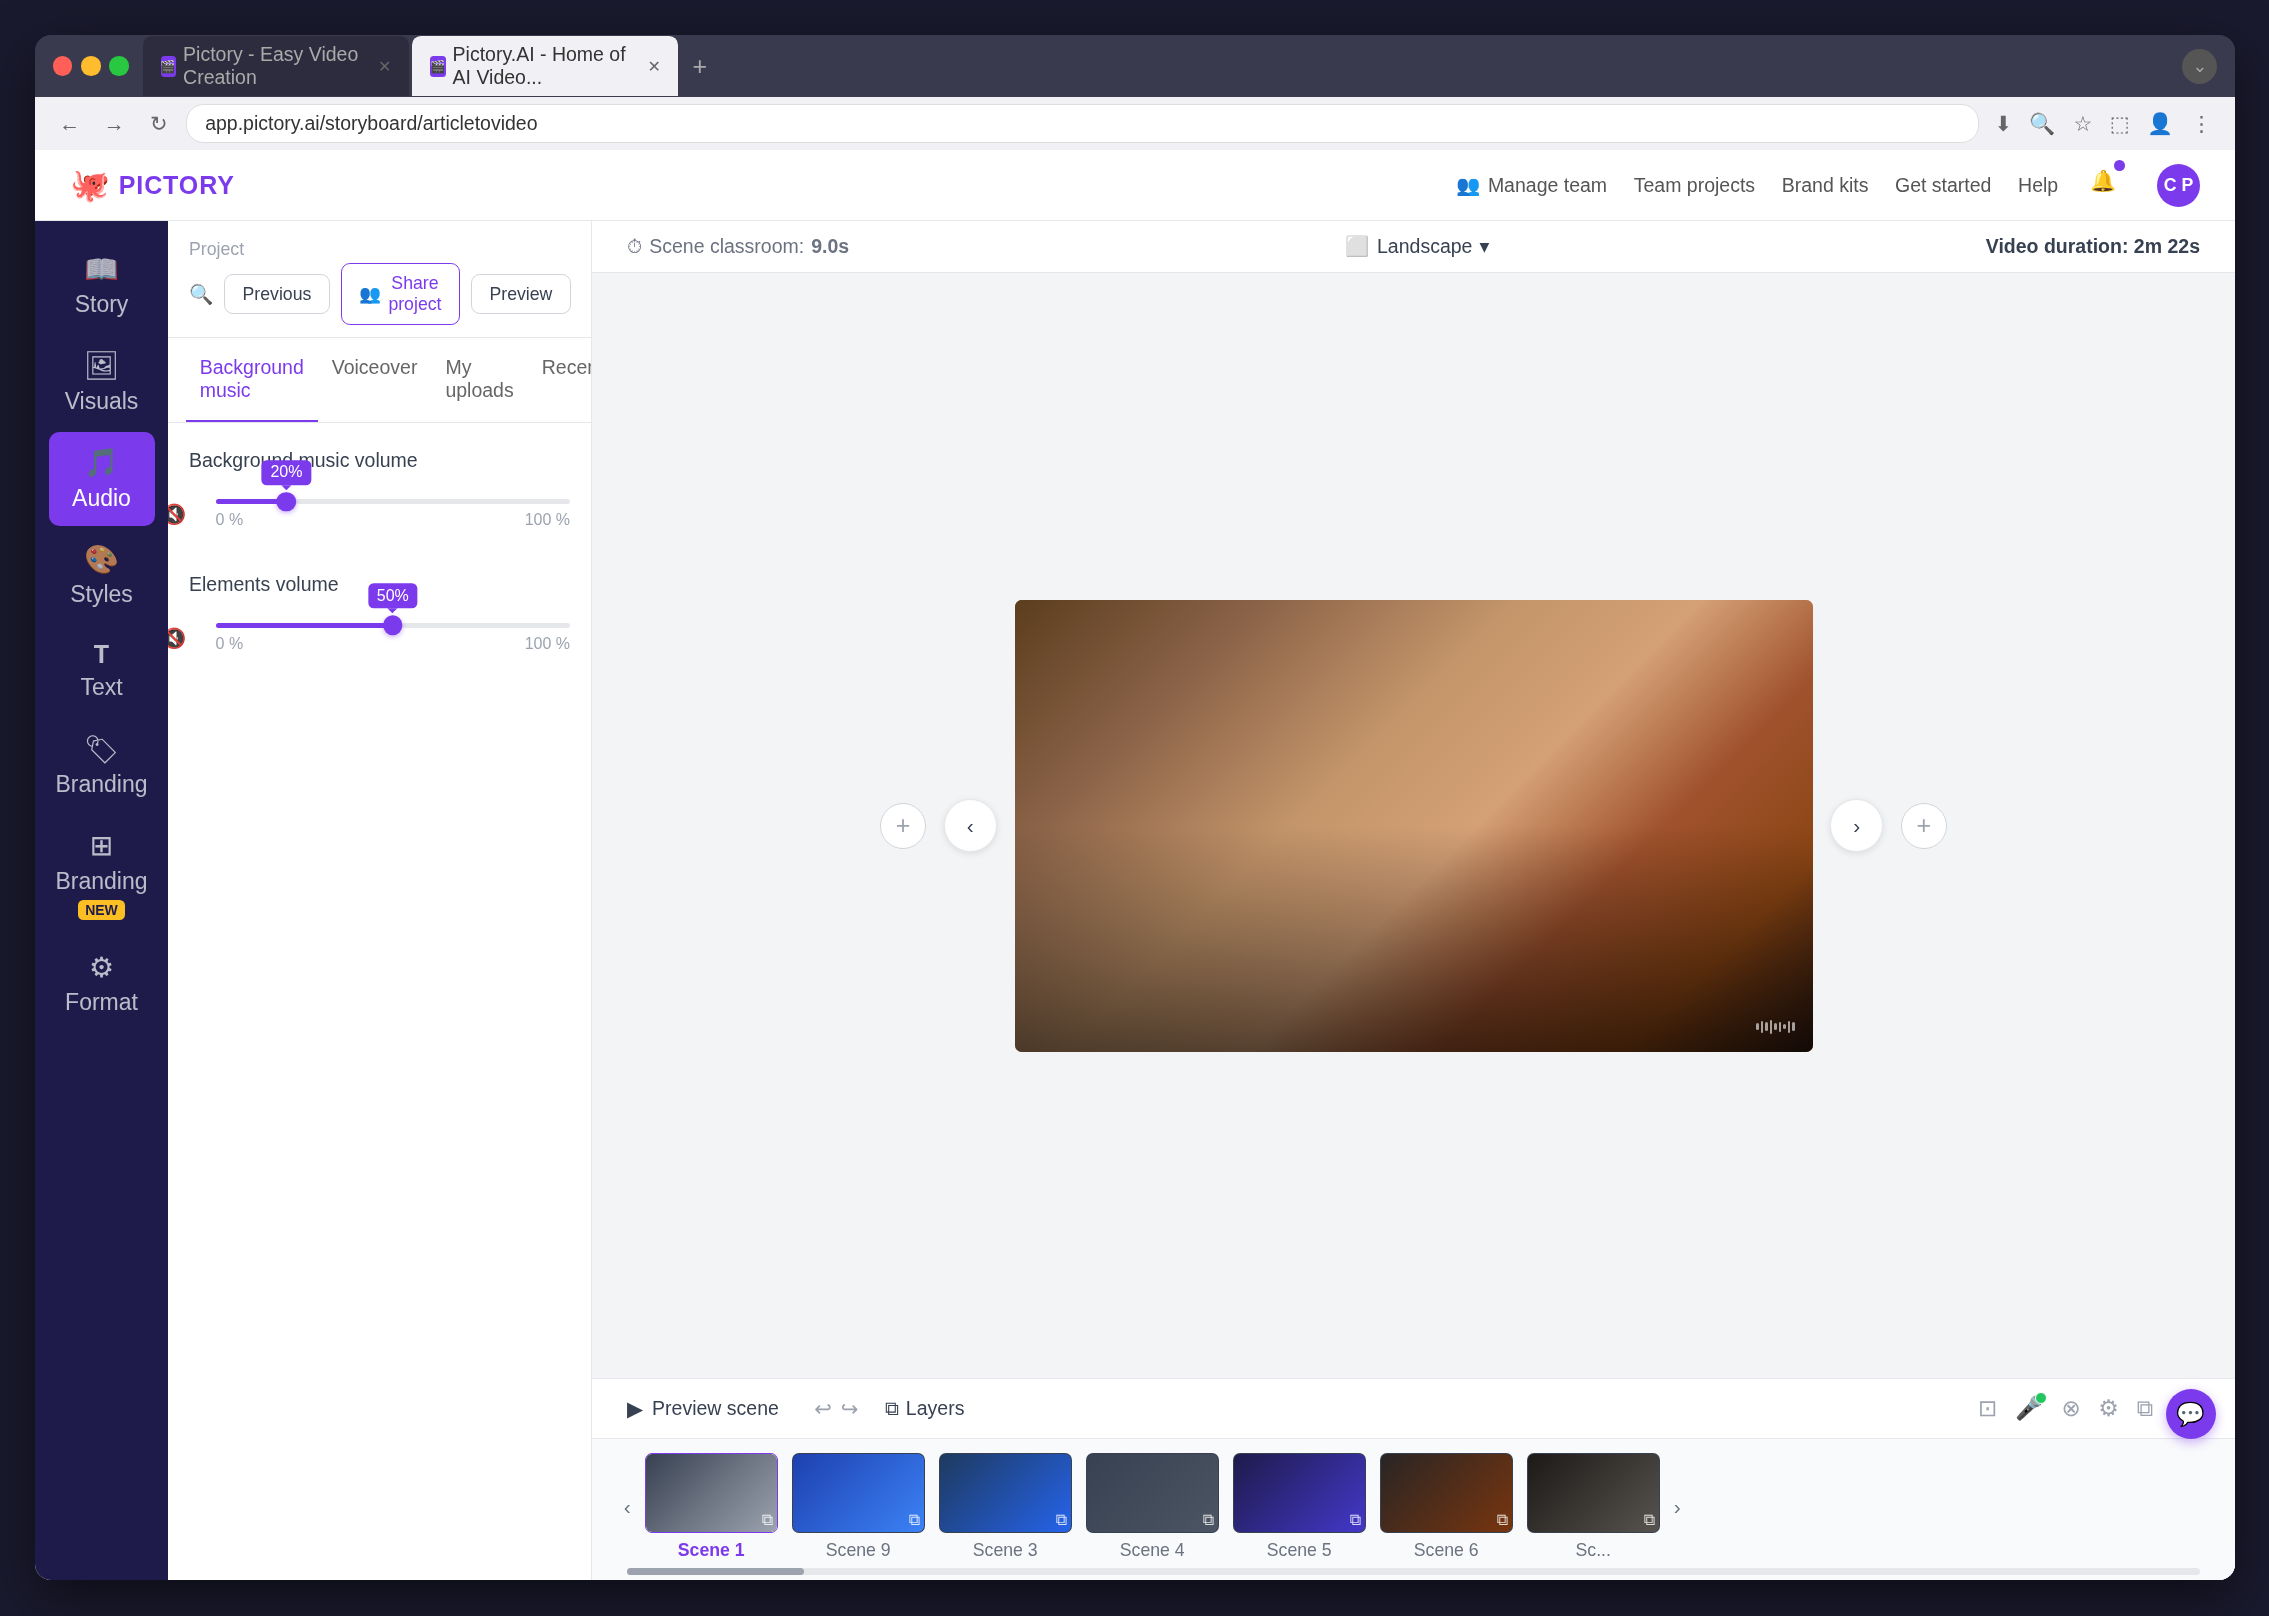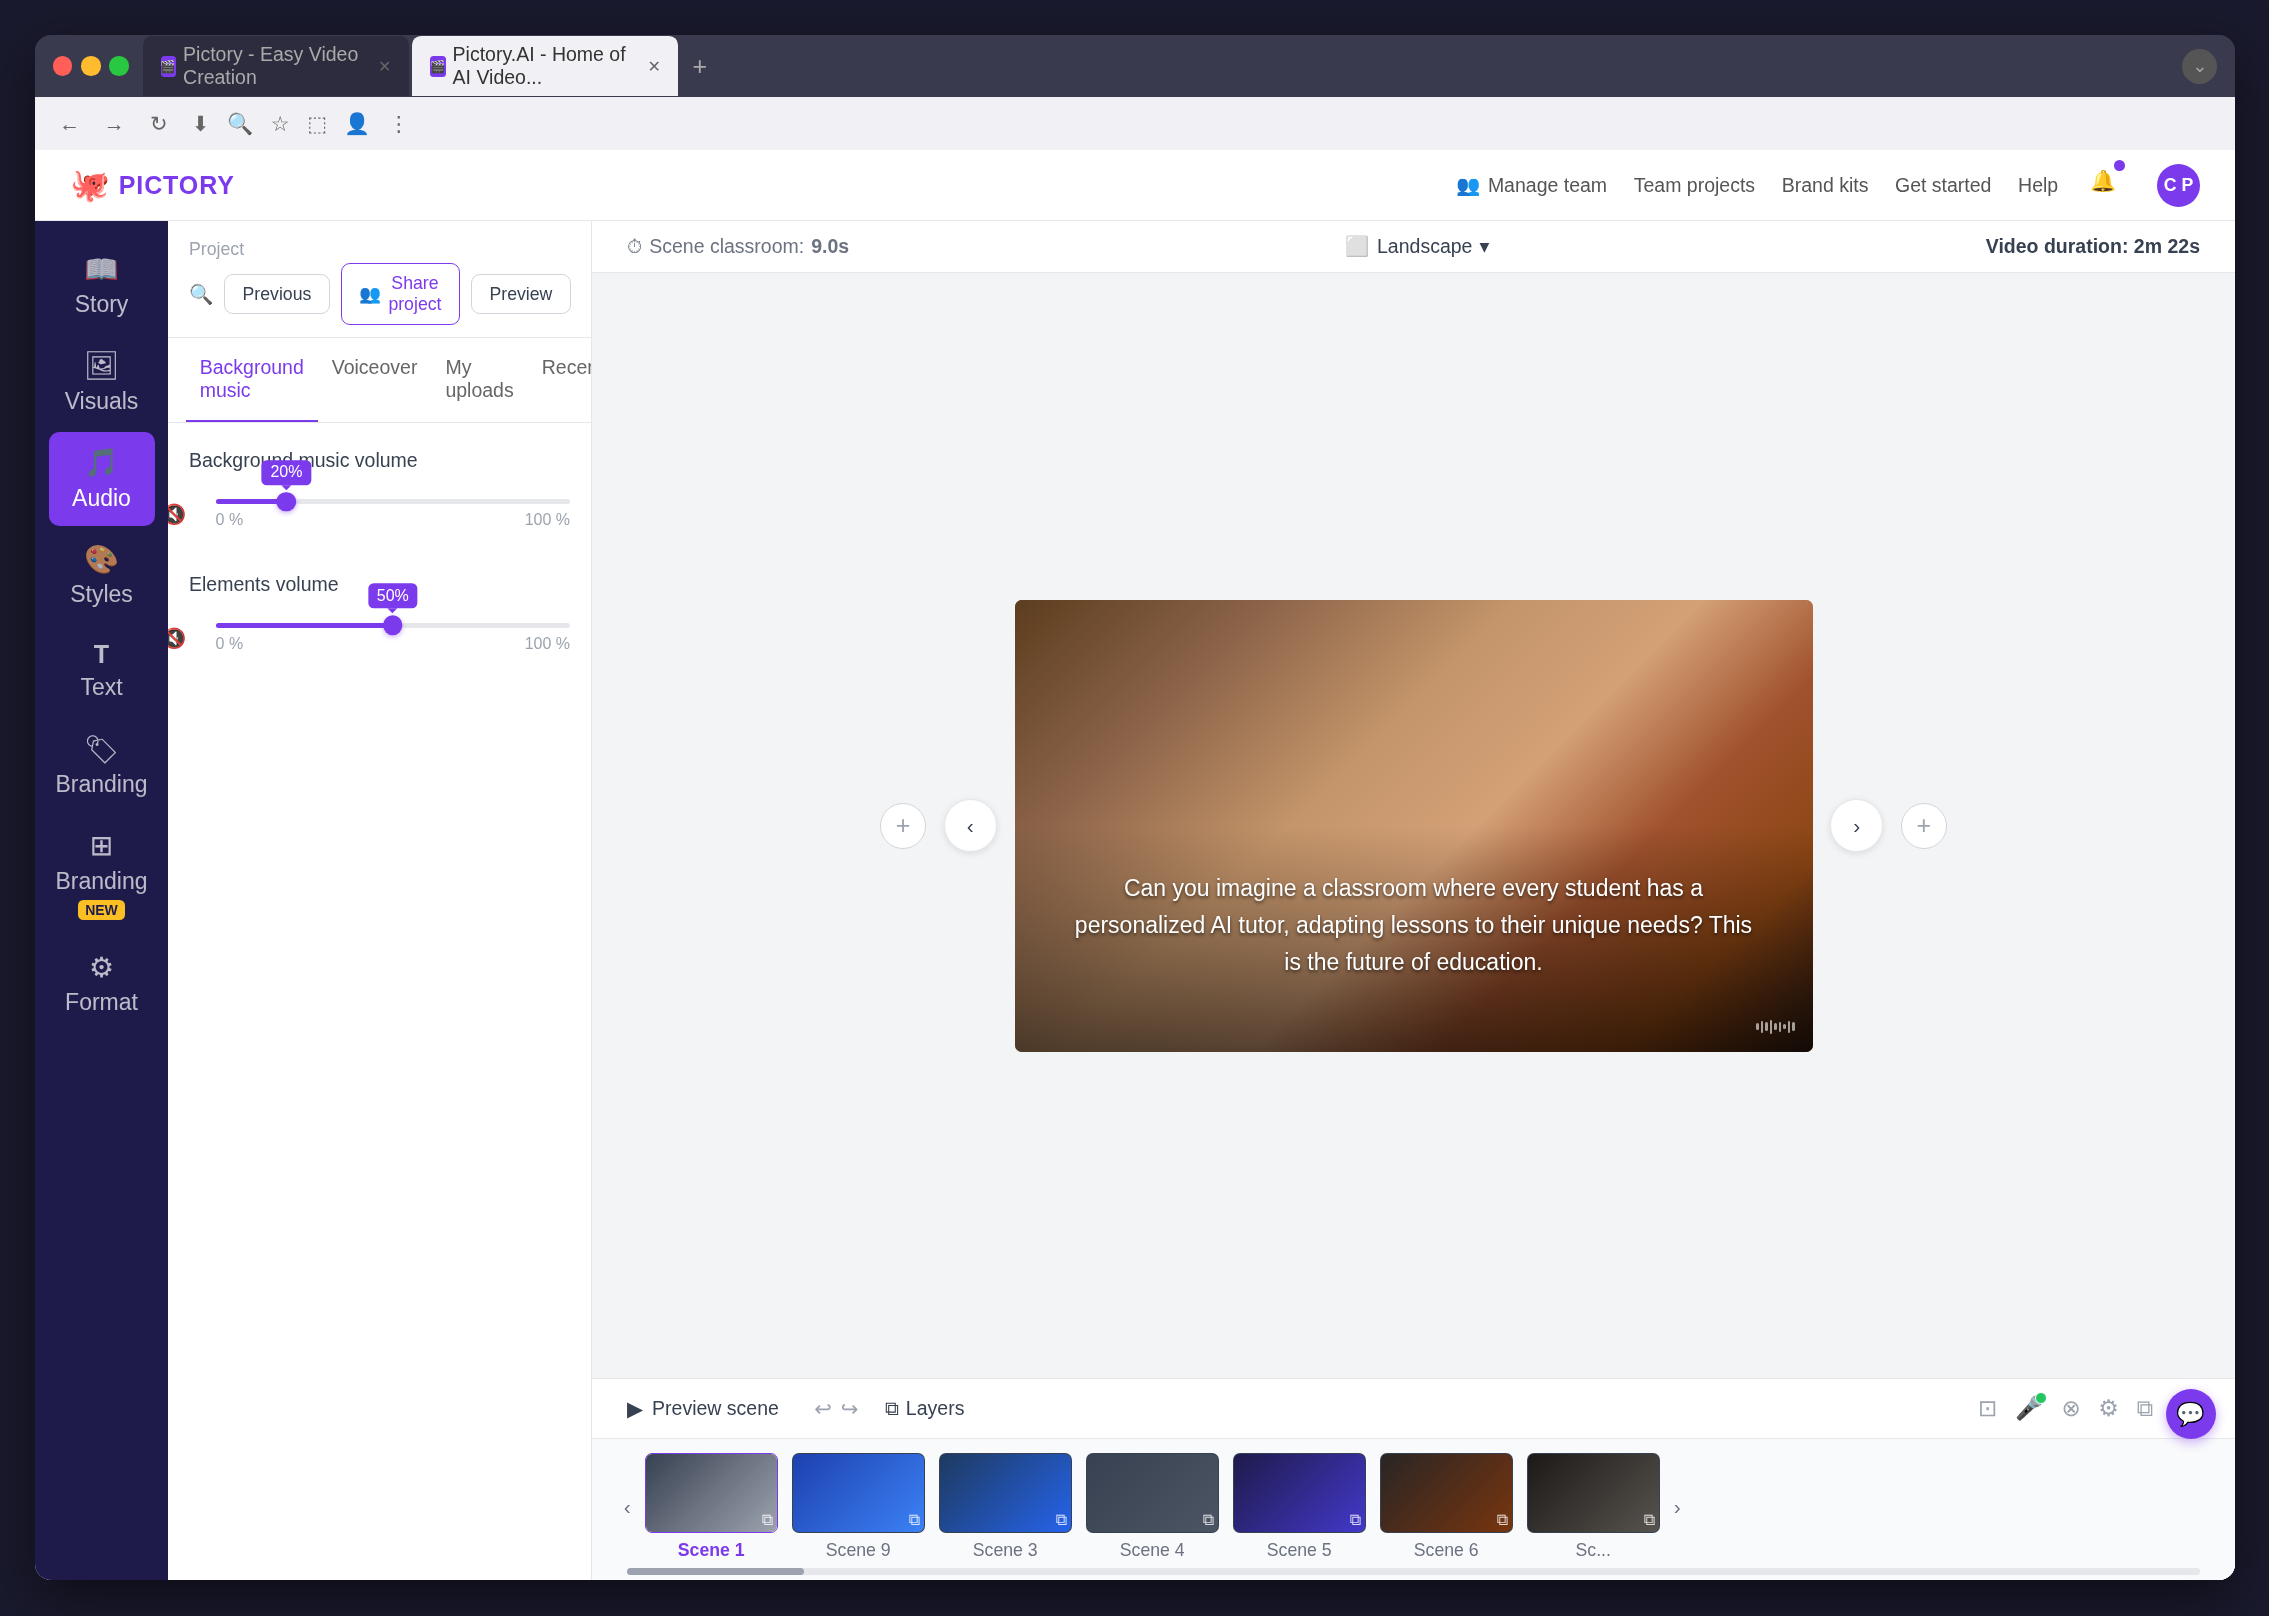--- a/index.html
+++ b/index.html
@@ -157,20 +157,21 @@
       </div>
       <button class="browser-tab-new">+</button>
     </div>
     <div style="width:35px; height:35px; border-radius:50%; background:#555; display:flex; align-items:center; justify-content:center; color:#aaa; font-size:17.7px;">⌄</div>
   </div>
 
   <div class="browser-nav">
     <button class="nav-btn">←</button>
     <button class="nav-btn">→</button>
     <button class="nav-btn">↻</button>
+    <div class="address-bar">app.pictory.ai/storyboard/articletovideo</div>
     <div class="nav-icons">
       <span class="nav-icon">⬇</span>
       <span class="nav-icon">🔍</span>
       <span class="nav-icon">☆</span>
       <span class="nav-icon">⬚</span>
       <span class="nav-icon">👤</span>
       <span class="nav-icon">⋮</span>
     </div>
   </div>
 
@@ -335,24 +336,20 @@
             <div class="canvas-add-btn">+</div>
 
             <div class="canvas-nav-btn">‹</div>
 
             <div class="video-frame main-video-bg">
               <div class="person-silhouette"></div>
 
               <div style="position:absolute; inset:0; background: linear-gradient(135deg, #5c3d1e 0%, #8b6348 20%, #c4956a 40%, #d4a076 55%, #a0522d 70%, #8b4513 85%, #2c1810 100%);"></div>
               <div style="position:absolute; inset:0; background: linear-gradient(to bottom, transparent 50%, rgba(0,0,0,0.6) 100%);"></div>
 
-              <div class="video-overlay-text">
-                <span>Can you imagine a classroom where every student has a personalized AI tutor, adapting lessons to their unique needs?
-This is the future of education.</span>
-              </div>
 
               <div class="video-waveform">
                 <div class="waveform-bar" style="height:7px;"></div>
                 <div class="waveform-bar" style="height:12.4px;"></div>
                 <div class="waveform-bar" style="height:8.9px;"></div>
                 <div class="waveform-bar" style="height:14px;"></div>
                 <div class="waveform-bar" style="height:7px;"></div>
                 <div class="waveform-bar" style="height:10.6px;"></div>
                 <div class="waveform-bar" style="height:5.3px;"></div>
                 <div class="waveform-bar" style="height:12.4px;"></div>

